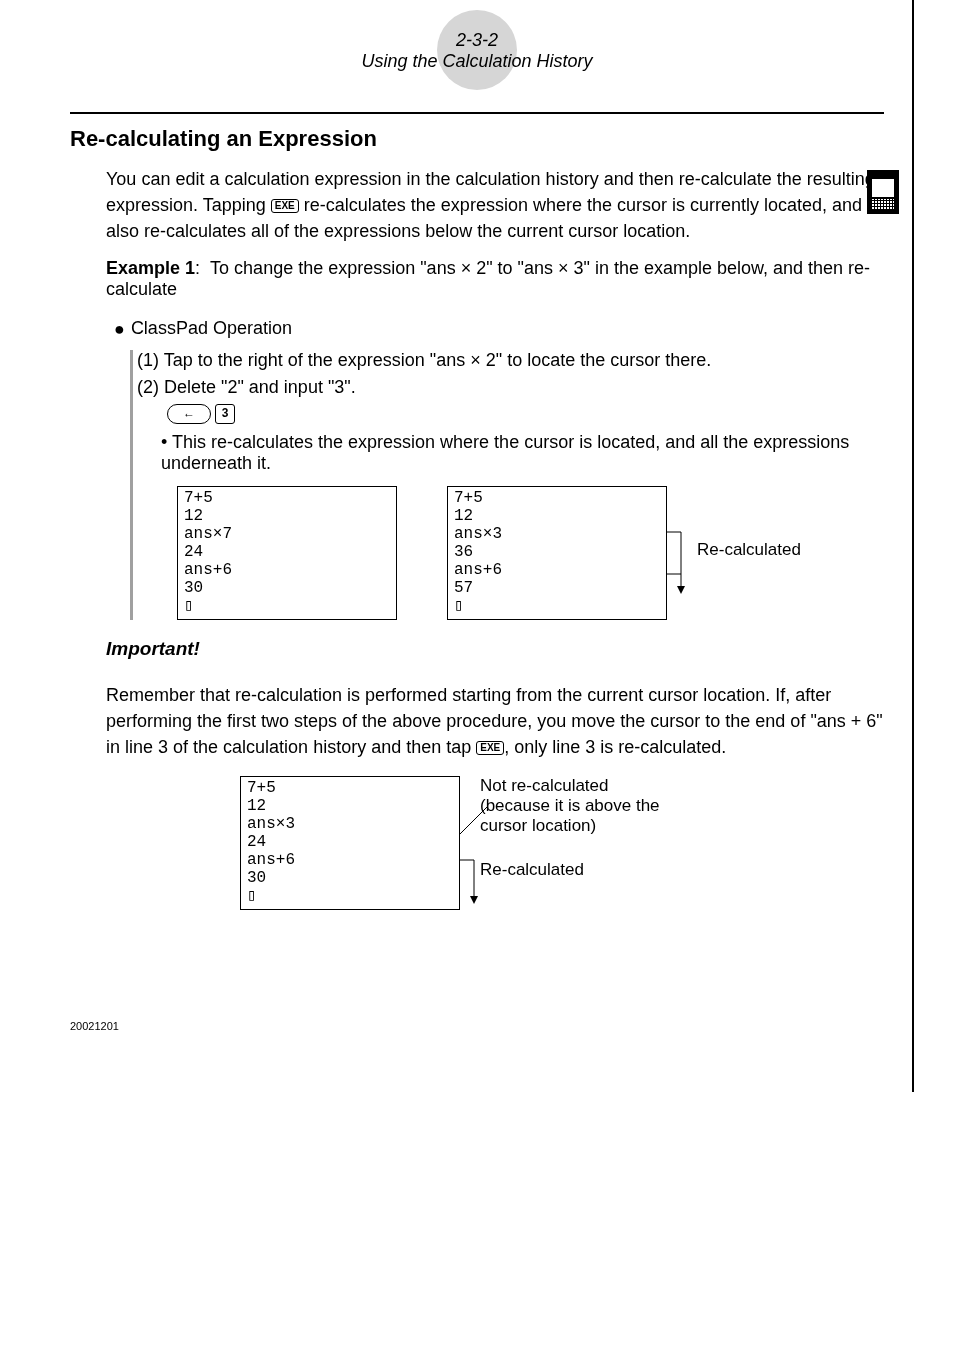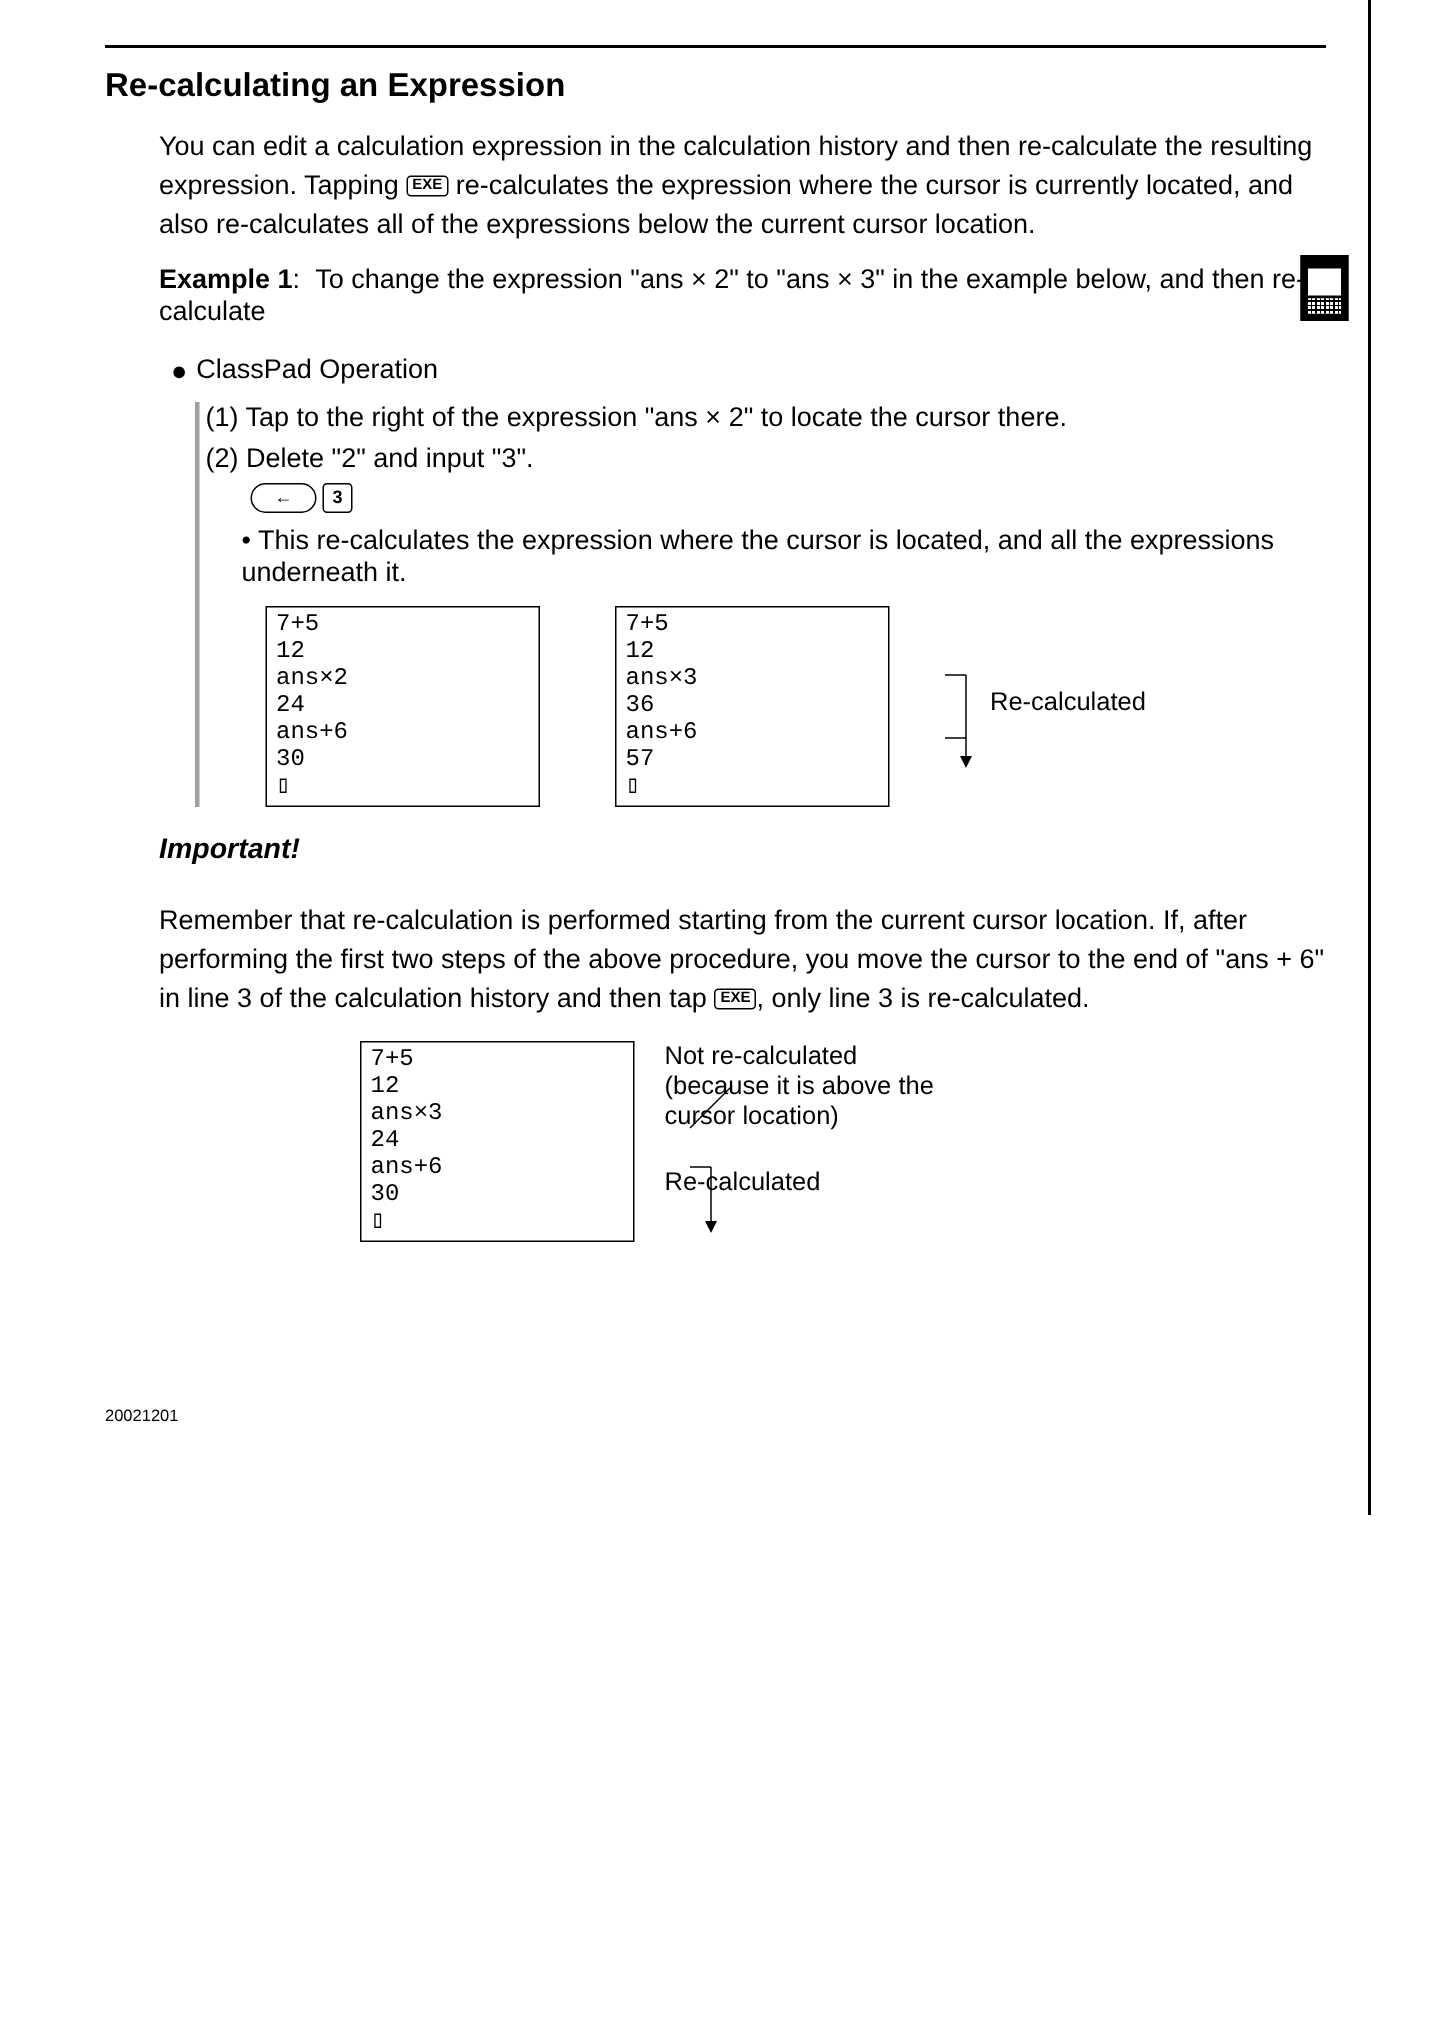--- a/index.html
+++ b/index.html
@@ -149,21 +149,21 @@
     margin: 8px 0 12px 24px;
   }
   .figrow {
     display: flex;
     align-items: flex-start;
     gap: 50px;
     margin: 12px 0 12px 40px;
   }
   .calc-box {
     border: 1px solid #000;
-    width: 183px;
+    width: 220px;
     font-family: "Courier New", monospace;
     font-size: 16px;
     padding: 2px 6px 4px 6px;
     line-height: 18px;
     position: relative;
     box-sizing: border-box;
   }
   .calc-box .res {
     text-align: left;
   }
@@ -198,20 +198,25 @@
 </head>
 <body>
 
 <div class="page">
   <div class="right-border"></div>
   <div class="side-icon">
     <div class="screen"></div>
     <div class="kb"></div>
   </div>
 
+  <div class="header-wrap">
+    <div class="circle"></div>
+    <div>2-3-2</div>
+    <div>Using the Calculation History</div>
+  </div>
 
   <hr class="hr-thick">
 
   <h2 class="section">Re-calculating an Expression</h2>
 
   <p class="body-text">
     <span>You can edit a calculation expression in the calculation history and then re-calculate the resulting expression. Tapping </span><span class="exe">EXE</span><span> re-calculates the expression where the cursor is currently located, and also re-calculates all of the expressions below the current cursor location.</span>
   </p>
 
   <p class="example">
@@ -227,21 +232,21 @@
     <p class="step">(2) Delete "2" and input "3".</p>
     <div class="keyrow">
       <span class="key-oval">←</span><span class="key-rect">3</span>
     </div>
     <p class="note">• This re-calculates the expression where the cursor is located, and all the expressions underneath it.</p>
 
     <div class="figrow">
       <div class="calc-box">
         <div>7+5</div>
         <div class="res">12</div>
-        <div>ans×2</div>
+        <div>ans×7</div>
         <div class="res">24</div>
         <div>ans+6</div>
         <div class="res">30</div>
         <div>▯</div>
       </div>
 
       <div style="position:relative">
         <div class="calc-box">
           <div>7+5</div>
           <div class="res">12</div>

